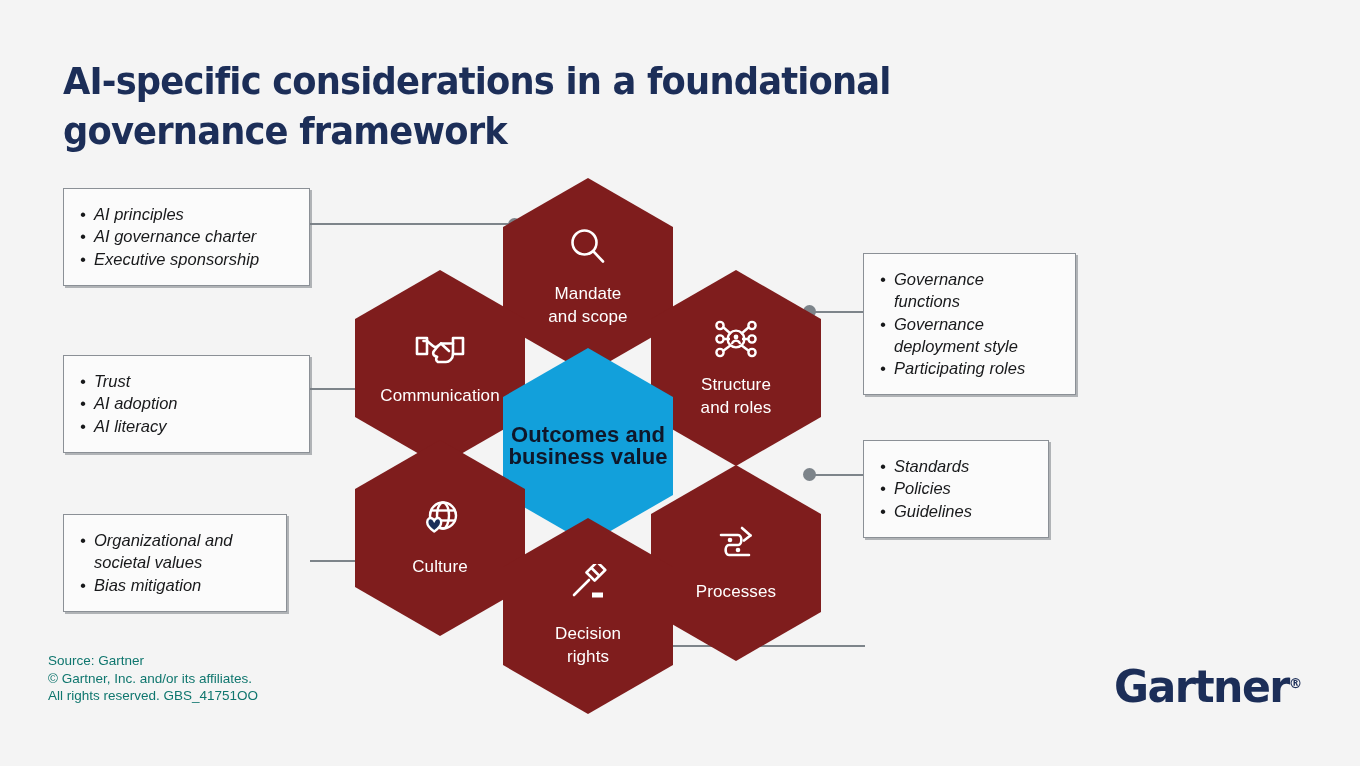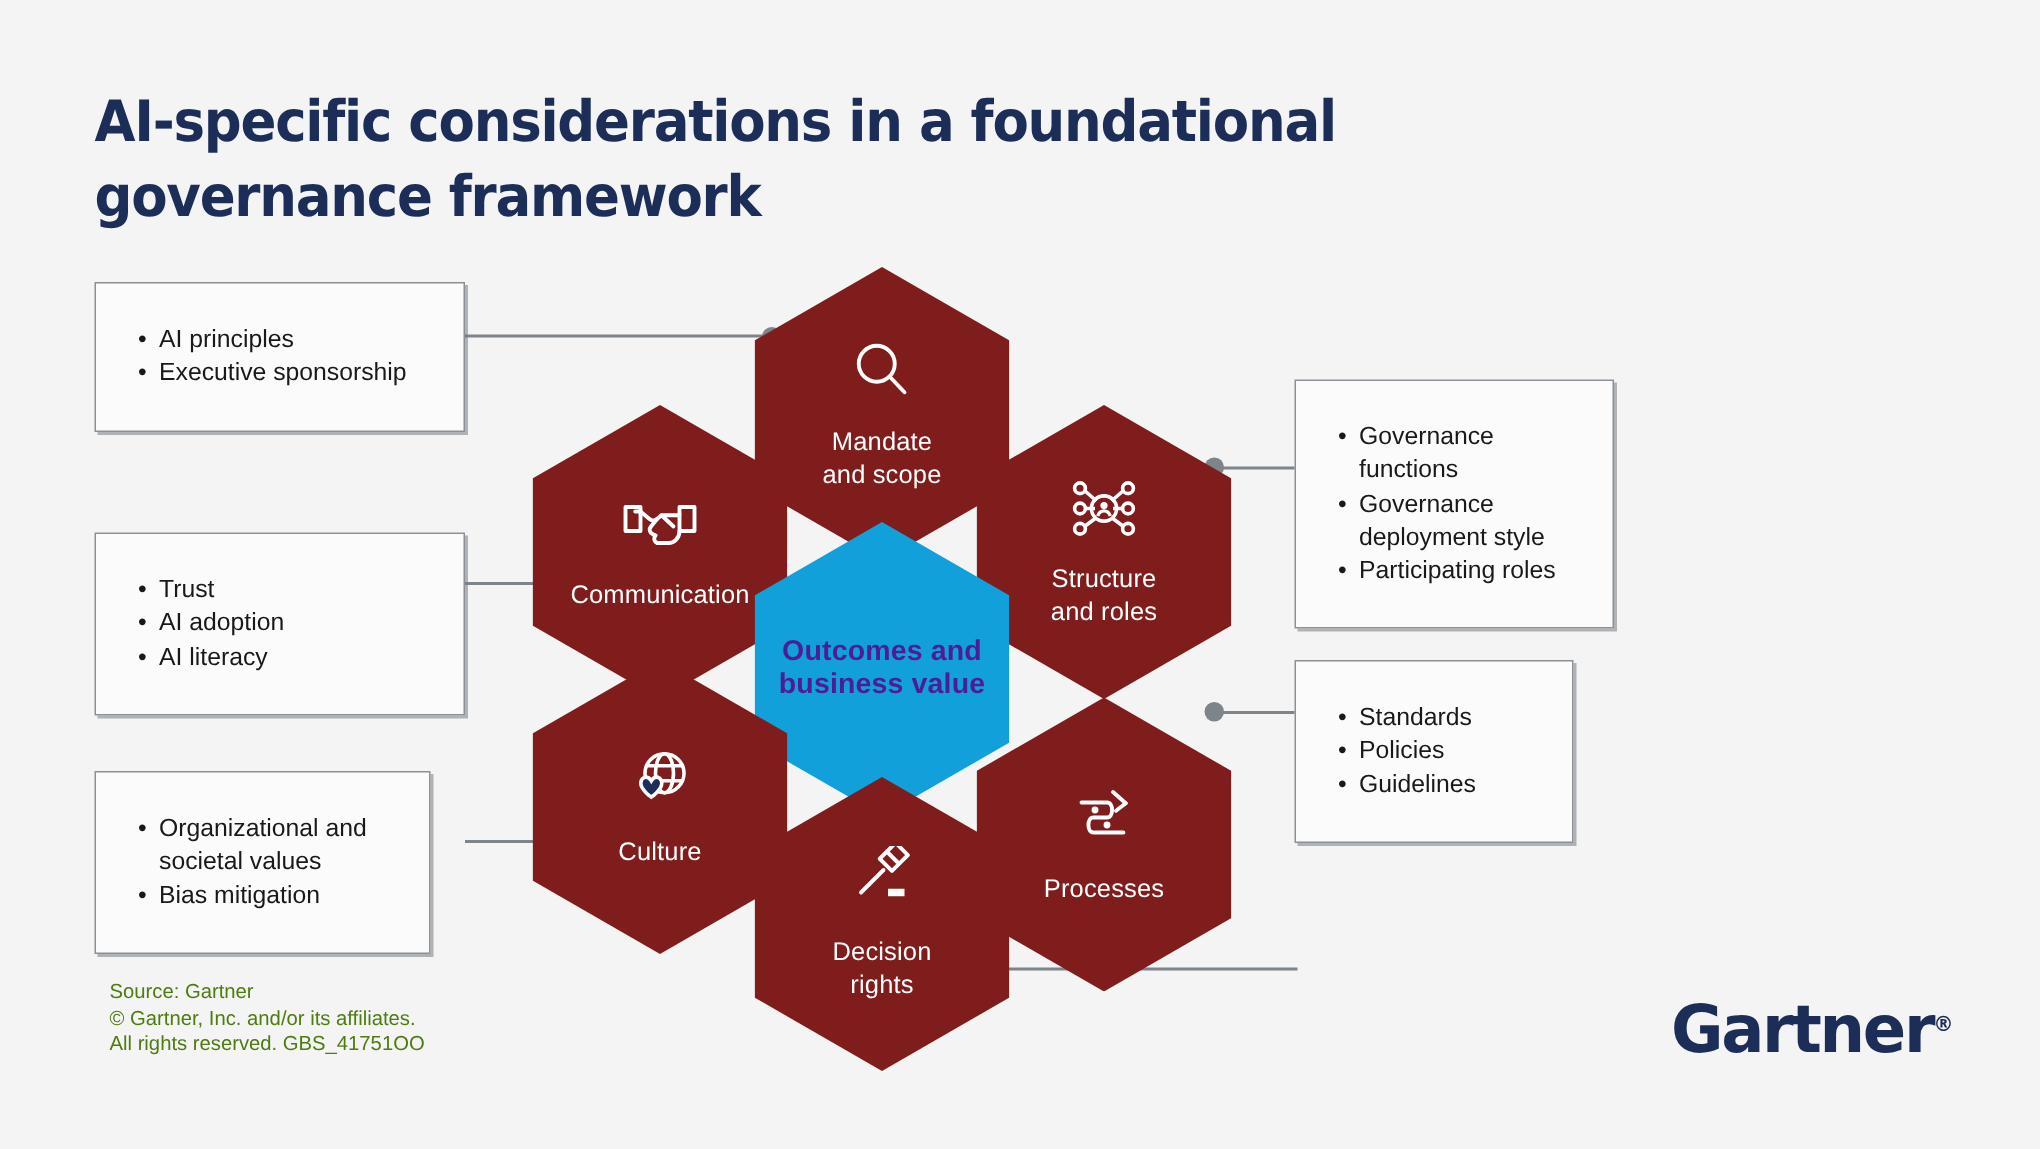--- a/index.html
+++ b/index.html
@@ -25,21 +25,21 @@
 
   
   .callout{
     position:absolute;
     background:#fbfbfb;
     border:1px solid #8b9096;
     box-shadow:2px 2px 0 0 rgba(120,126,132,0.55);
     box-sizing:border-box;
     padding:10px 12px 11px 12px;
   }
-  .callout ul{margin:16px;padding:0;list-style:none;}
+  .callout ul{margin:4px;padding:0;list-style:none;font-style:italic;}
   .callout li{
     position:relative;
     padding-left:14px;
     font-size:16.5px;
     line-height:22.3px;
     color:#18191b;
     white-space:pre-line;
   }
   .callout li:before{
     content:"•";
@@ -65,30 +65,30 @@
     align-items:center;justify-content:center;
     box-sizing:border-box;
   }
   .hex.center{background:#12a0db;}
   .hex .hlabel{
     font-size:17px;line-height:22.5px;
     color:#ffffff;text-align:center;white-space:pre-line;
     letter-spacing:0.1px;
   }
   .hex.center .hlabel{
-    color:#4c1d95;font-weight:700;font-size:19px;line-height:22px;
+    color:#0f172a;font-weight:700;font-size:22px;line-height:22px;
   }
   .hicon{
     display:block;margin-bottom:9px;
   }
 
   
   #source{
-    position:absolute;left:73px;top:652px;
-    font-size:13.5px;line-height:17.5px;color:#4d7c0f;
+    position:absolute;left:48px;top:652px;
+    font-size:13.5px;line-height:17.5px;color:#0f766e;
     white-space:pre-line;
   }
   #logo{
     position:absolute;left:1114px;top:661px;
     font-family:"DejaVu Sans","Liberation Sans",sans-serif;
     font-size:44px;font-weight:700;letter-spacing:-1.6px;
     color:#1c2e58;
     transform:scaleX(0.97);transform-origin:left top;
   }
   #logo .reg{font-size:14px;vertical-align:14px;letter-spacing:0;}
@@ -210,20 +210,21 @@
         <line x1="30" y1="31" x2="41" y2="31" stroke-width="5" stroke-linecap="butt"></line>
       </svg>
     </span>
     <span class="hlabel">Decision
 rights</span>
   </div>
 
   <div class="callout" style="left:63px;top:188px;width:247px;">
     <ul>
       <li>AI principles</li>
+      <li>AI governance charter</li>
       <li>Executive sponsorship</li>
     </ul>
   </div>
 
   <div class="callout" style="left:63px;top:355px;width:247px;">
     <ul>
       <li>Trust</li>
       <li>AI adoption</li>
       <li>AI literacy</li>
     </ul>

